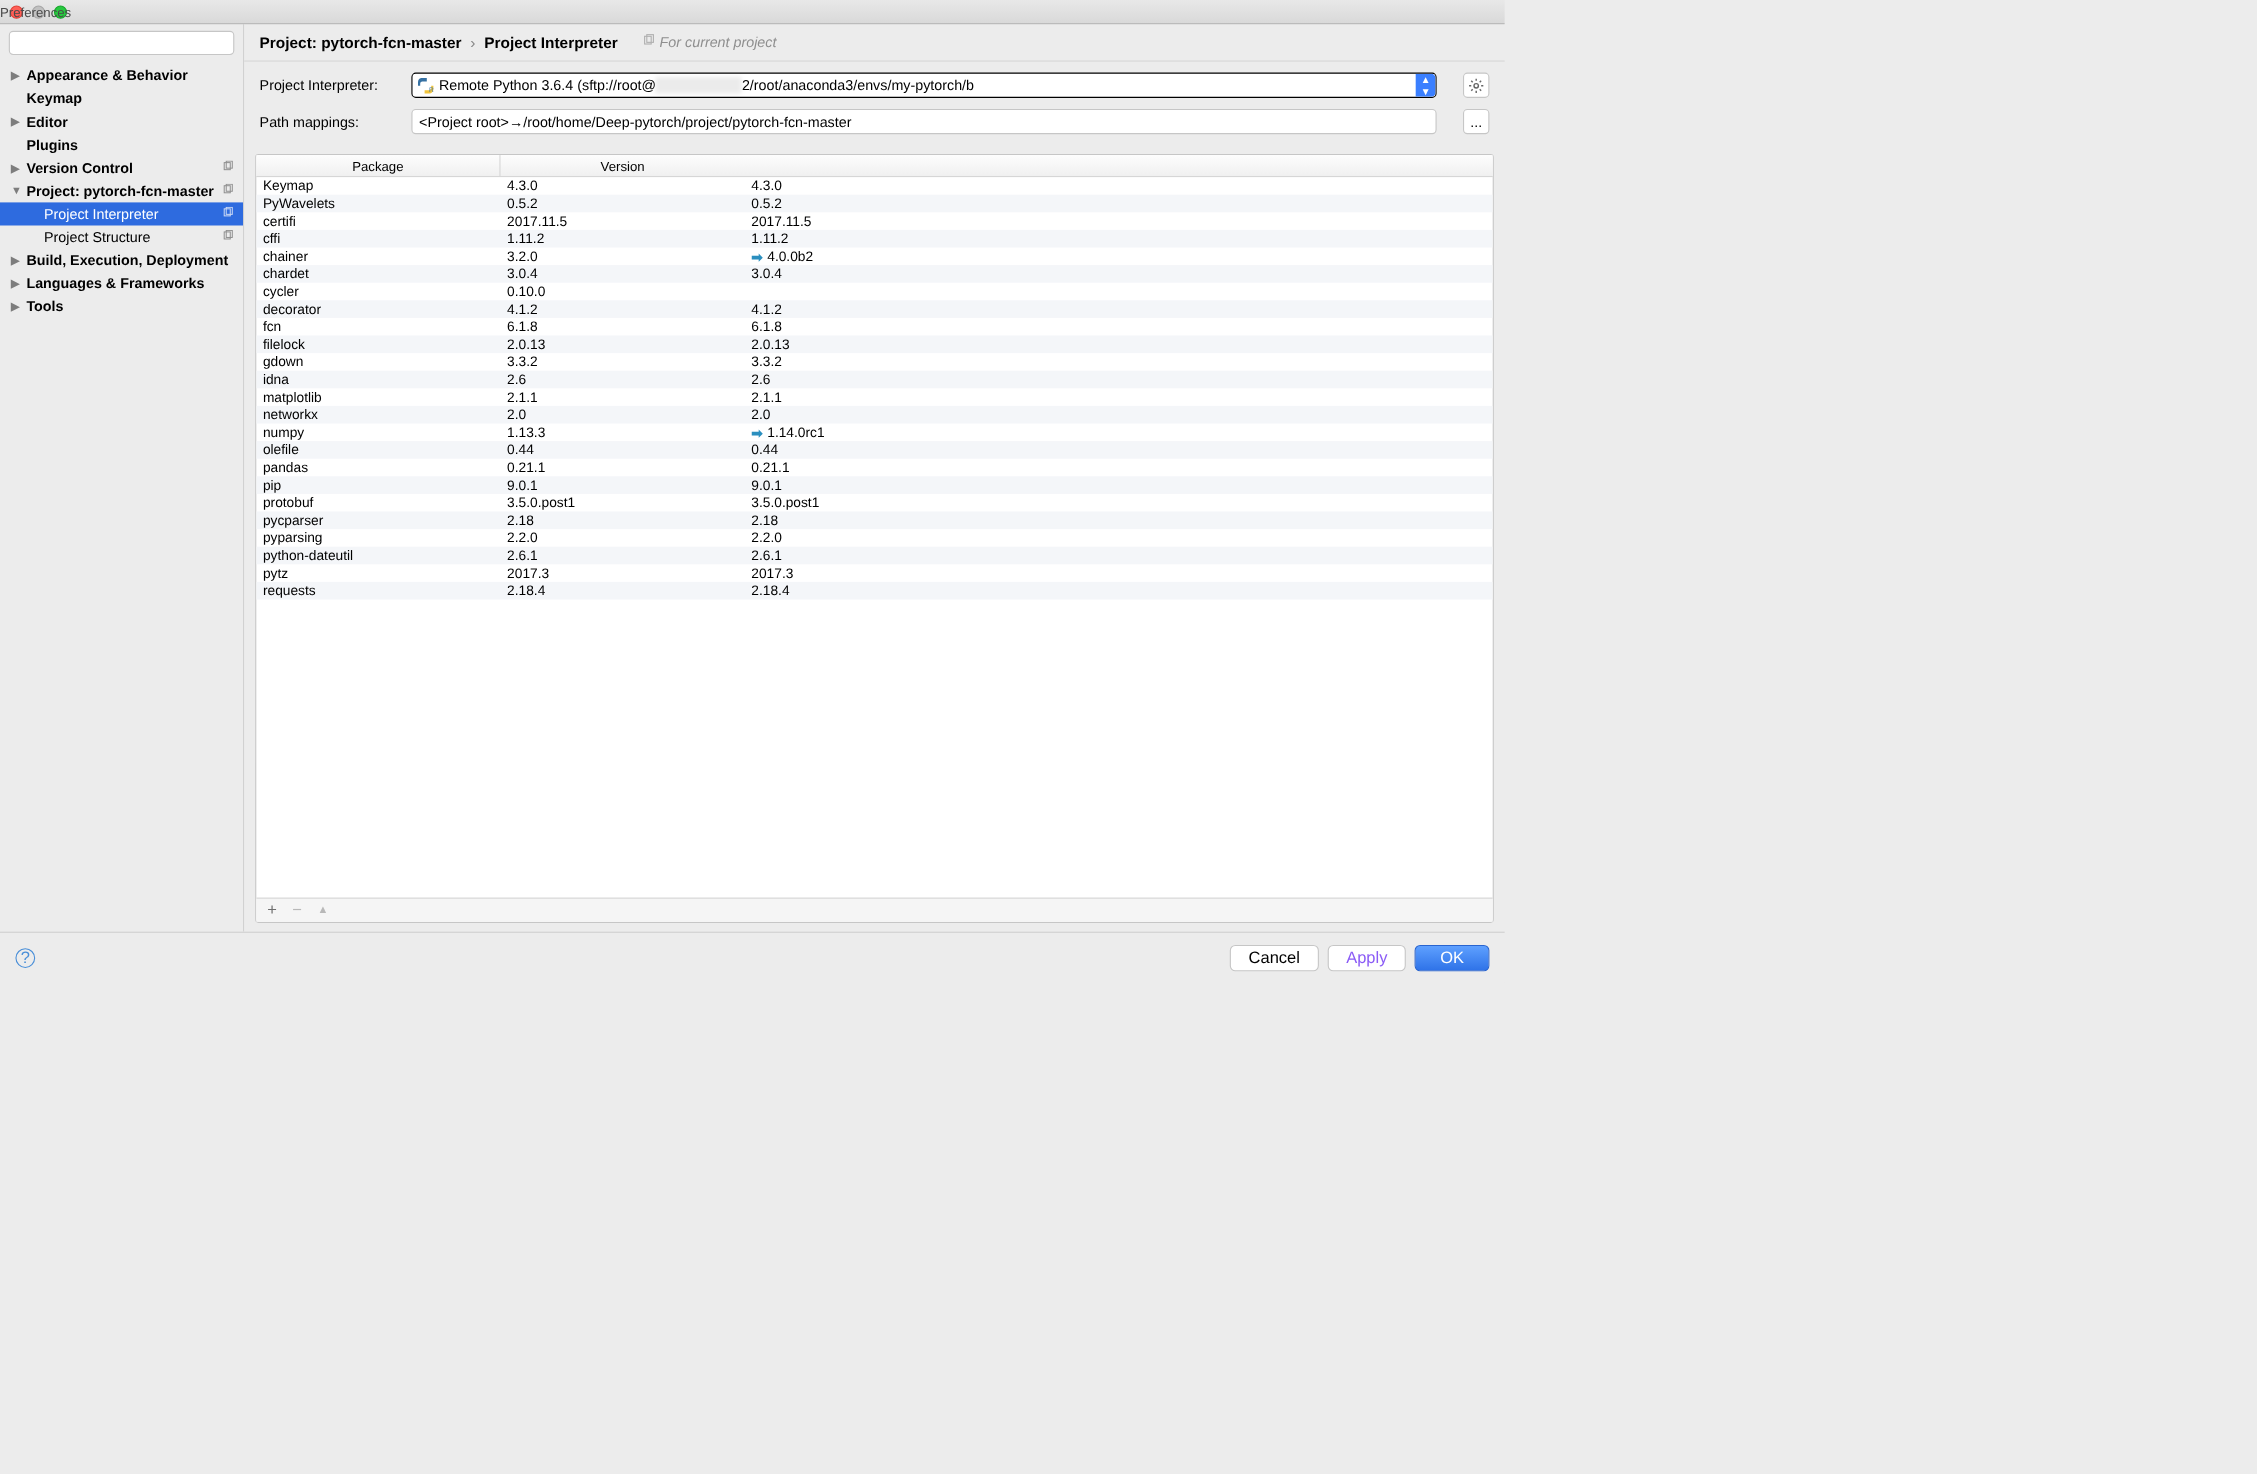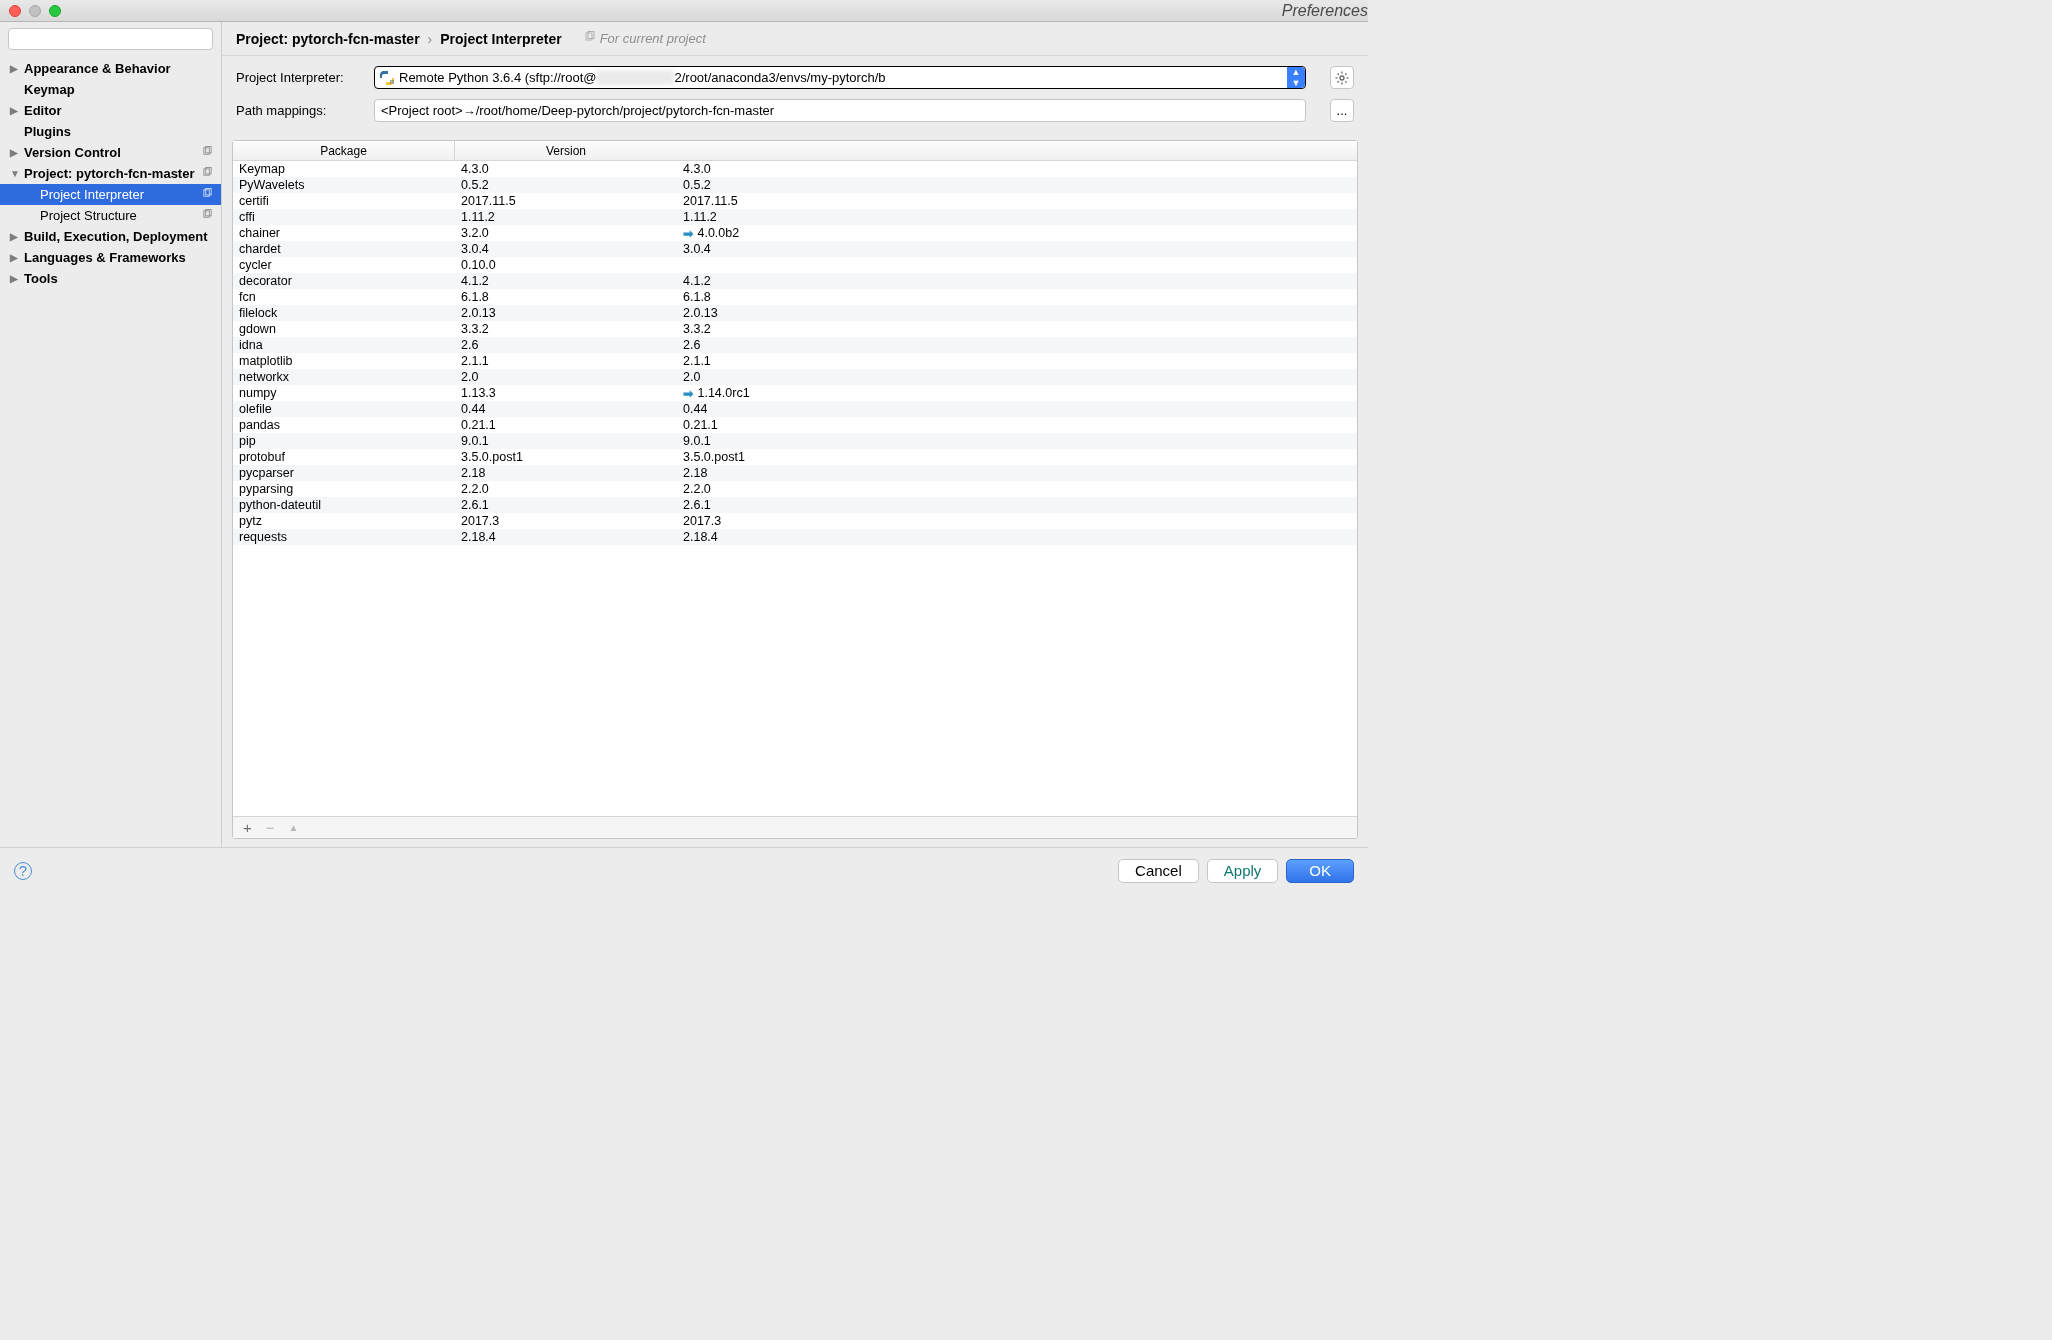--- a/index.html
+++ b/index.html
@@ -20,21 +20,21 @@
   border-bottom: 1px solid #b6b6b6;
   display: flex;
   align-items: center;
   position: relative;
 }
 .traffic { display: flex; gap: 8px; margin-left: 9px; }
 .dot { width: 12px; height: 12px; border-radius: 50%; }
 .dot.red { background: #ff5f57; border: 0.5px solid #e24238; }
 .dot.yellow { background: #c1c1c1; border: 0.5px solid #a8a8a8; }
 .dot.green { background: #28c840; border: 0.5px solid #17a82d; }
-.titlebar-title { position: absolute; left: 0; right: 0; text-align: right; font-size: 16px; color: #4a4a4a; font-style: italic; }
+.titlebar-title { position: absolute; left: 0; right: 0; text-align: left; font-size: 12px; color: #4a4a4a; }
 .content { flex: 1; display: flex; min-height: 0; }
 .sidebar {
   width: 222px;
   background: #ececec;
   border-right: 1px solid #cfcfcf;
   display: flex;
   flex-direction: column;
   padding-top: 6px;
 }
 .search-wrap { padding: 0 8px 6px 8px; }
@@ -130,21 +130,21 @@
 .td.col-lat { flex: 1; }
 .upd-arrow { color: #2b8fbf; margin-right: 4px; font-weight: bold; }
 .toolbar { height: 22px; border-top: 1px solid #d6d6d6; display: flex; align-items: center; gap: 14px; padding-left: 10px; color: #6e6e6e; font-size: 15px; background: #f5f5f5; }
 .footer {
   height: 46px; border-top: 1px solid #cfcfcf;
   display: flex; align-items: center; padding: 0 14px; background: #ececec;
 }
 .help-icon { color: #4a8fd8; font-size: 15px; border: 1.5px solid #4a8fd8; border-radius: 50%; width: 18px; height: 18px; display: flex; align-items: center; justify-content: center; }
 .footer-spacer { flex: 1; }
 .btn { height: 24px; padding: 0 16px; border-radius: 5px; border: 1px solid #c6c6c6; background: #fff; font-size: 15px; margin-left: 8px; cursor: default; }
-.btn.disabled { color: #0f766e; }
+.btn.disabled { color: #8b5cf6; }
 .btn.primary { background: linear-gradient(#5ea0ff,#2f73e8); color: #fff; border: 1px solid #2964cf; padding: 0 22px; }
 .blur { filter: blur(2px); background: rgba(0,0,0,0.08); display: inline-block; color: transparent; }
 </style>
 </head>
 <body>
 
 <div class="titlebar">
   <div class="traffic">
     <div class="dot red"></div>
     <div class="dot yellow"></div>

